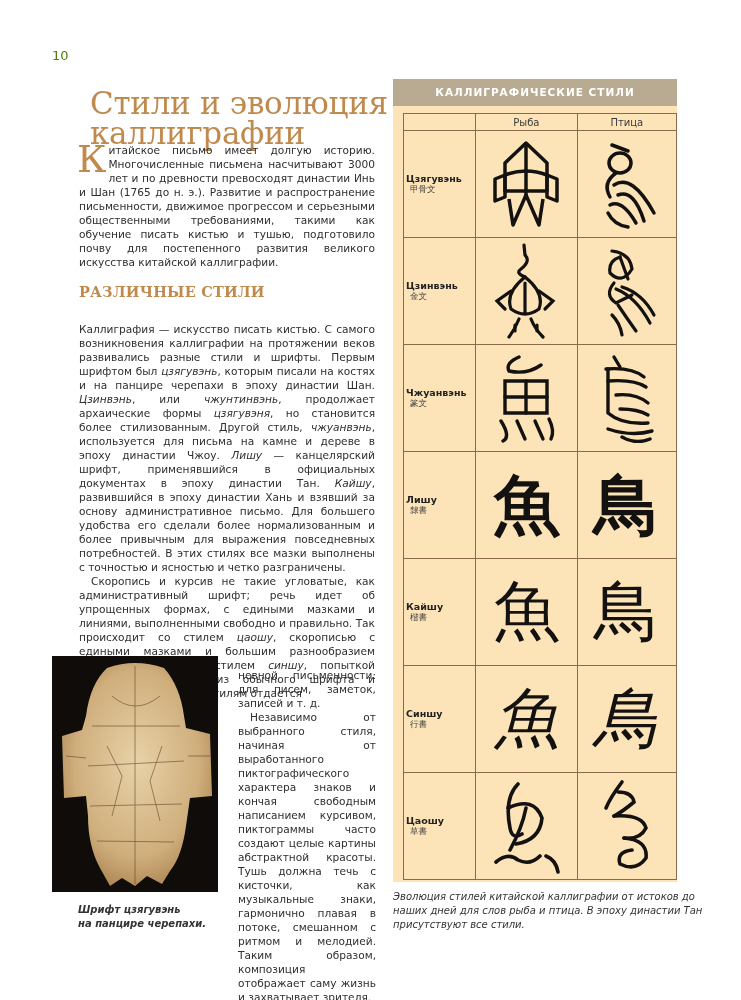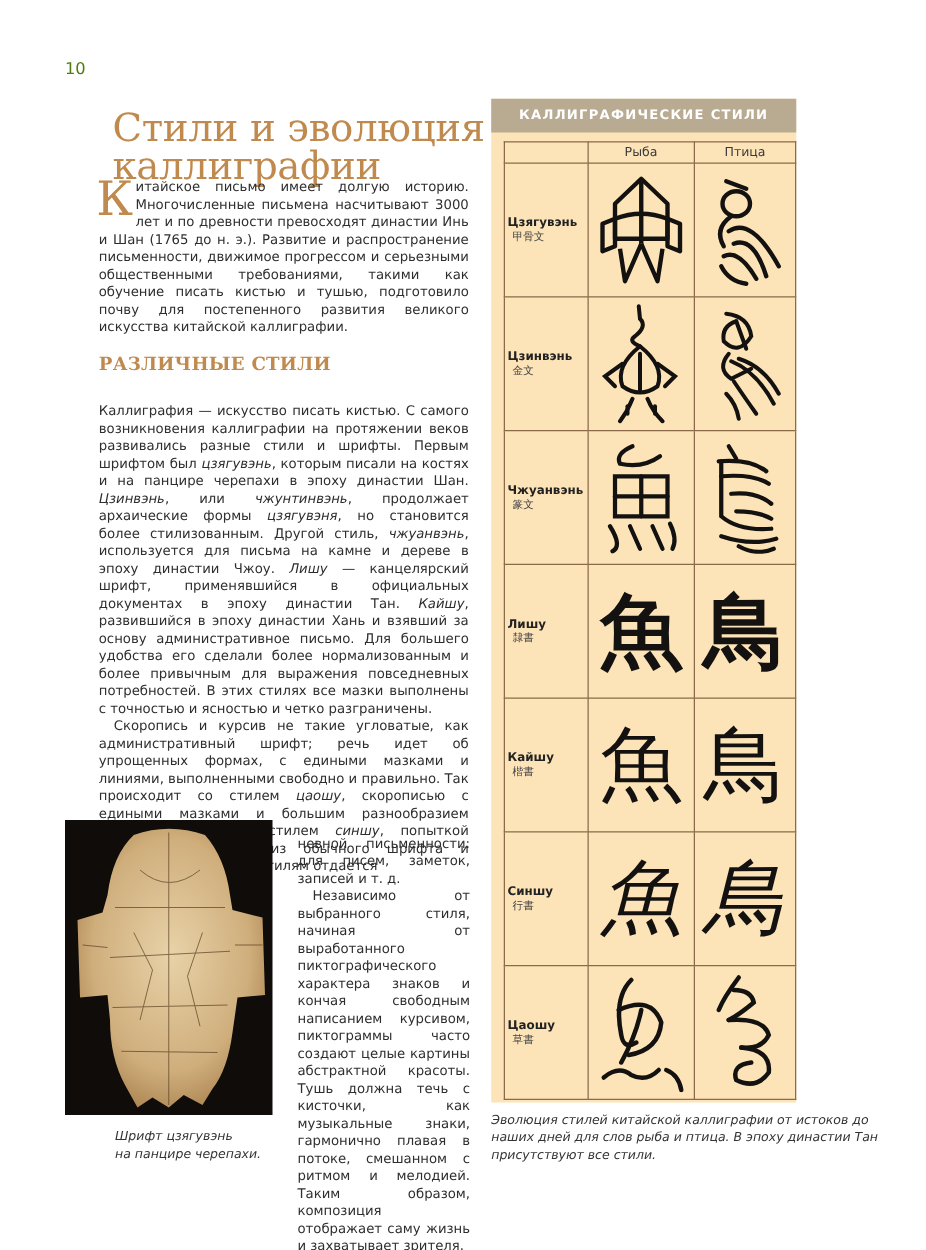--- a/index.html
+++ b/index.html
@@ -15,23 +15,23 @@
              color:#c08a4e; margin:1px 2px 0 -2px; }
   .subhead { position:absolute; left:79px; top:283px; margin:0; font-family:"DejaVu Serif", serif;
              font-weight:bold; font-size:14.5px; color:#c08a4e; letter-spacing:0.2px; }
   .body1 { left:79px; top:311px; width:296px;margin-top:11px; }
   .body2 { left:238px; top:640px; width:138px; }
   .body1 p, .body2 p { margin:0; }
   .indent { text-indent:12px; }
   .right { text-align:right; }
   i { font-style:italic; }
   .photo { position:absolute; left:52px; top:656px; width:166px; height:236px; background:#0f0c09; }
-  .caption-l { position:absolute; left:92px; top:903px; width:160px; font-size:10px; line-height:14px;
-               font-style:italic; color:#333; }
-  .panel { position:absolute; left:393px; top:79px; width:244px; height:803px; background:#fde4b8; }
+  .caption-l { position:absolute; left:78px; top:903px; width:160px; font-size:10px; line-height:14px;
+               font-style:italic; color:#333;font-weight:bold; }
+  .panel { position:absolute; left:393px; top:79px; width:284px; height:803px; background:#fde4b8; }
   .panel-head { height:27px; background:#b8ab92; color:#ffffff; font-size:10.5px; font-weight:bold;
                 letter-spacing:1px; text-align:center; line-height:27px; }
   table.styles { position:absolute; left:10px; top:34px; border-collapse:collapse; }
   table.styles td, table.styles th { border:1px solid #8a6a48; padding:0; }
   table.styles th { height:16px; font-weight:normal; font-size:10px; color:#3a3a3a; text-align:center; }
   .c0 { width:73px; } .c1 { width:105px; } .c2 { width:104px; }
   .rowlabel { vertical-align:middle; padding-left:2px !important; }
   .rl-name { font-size:9.5px; font-weight:bold; color:#222; display:block; }
   .rl-han { font-size:8.5px; color:#444; display:block; margin-left:4px; }
   .glyph { height:106px; text-align:center; vertical-align:middle; }

